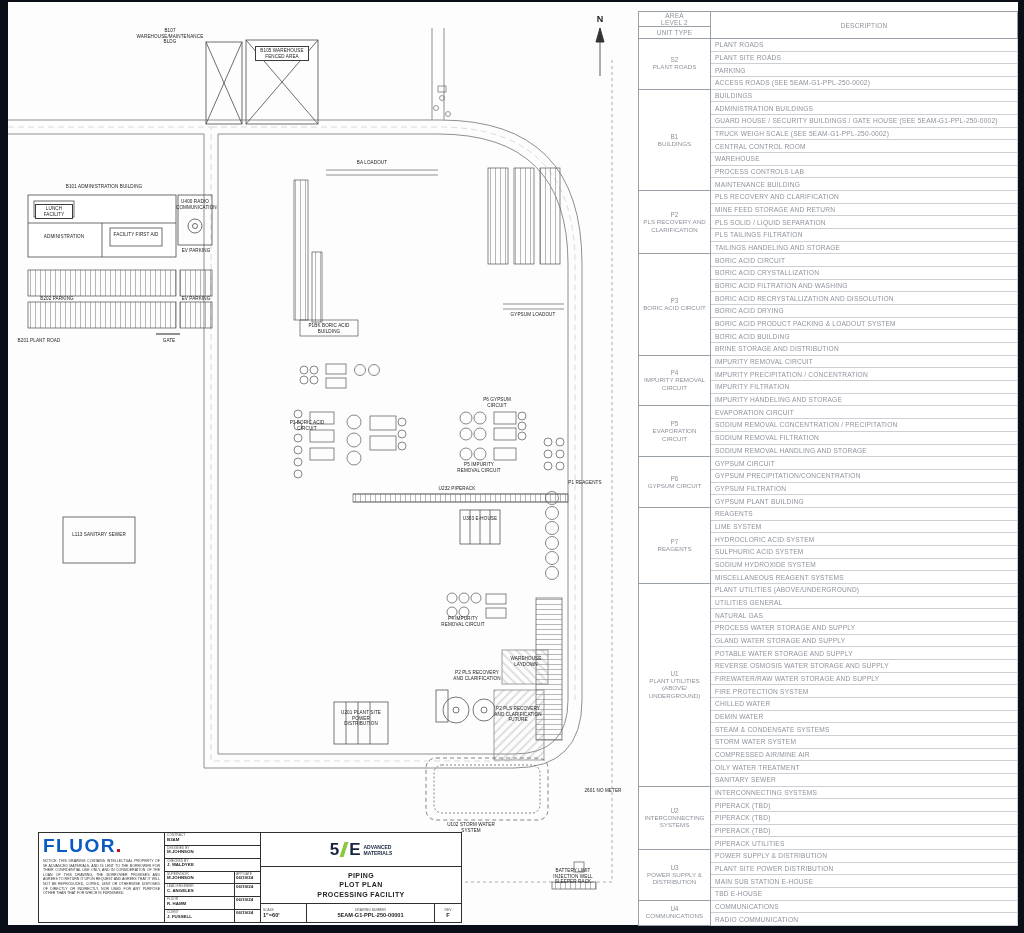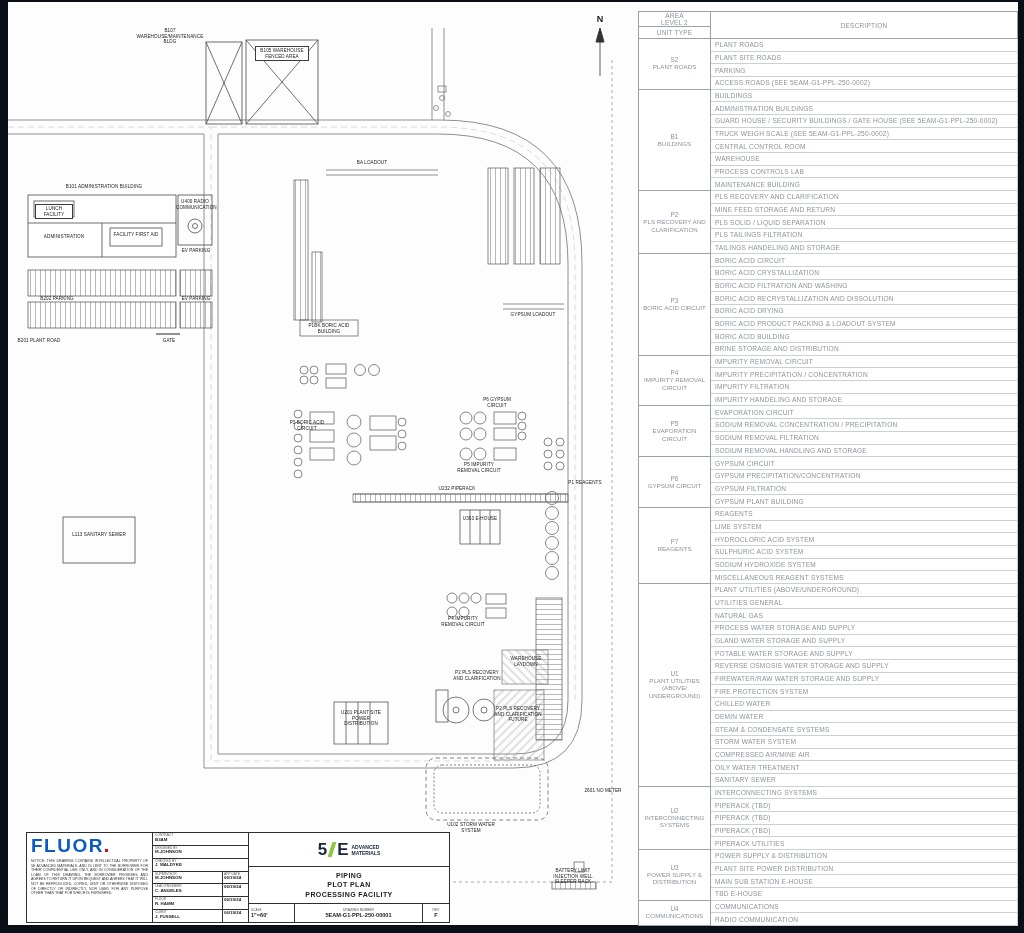--- a/index.html
+++ b/index.html
@@ -20,21 +20,21 @@
   .plan-svg { position:absolute; left:0; top:0; }
   .lbl {
     position:absolute; font-size:4.6px; line-height:1.2; color:#1b1b1b;
     text-align:center; letter-spacing:.1px;
   }
   .lbl.boxed { border:.6px solid #3c3c3c; background:#fff; padding:1px 1.5px; }
   .lbl.north-n { font-size:9px; font-weight:bold; }
 
   
   .tblock {
-    position:absolute; left:18px; top:830px; width:424px; height:91px;
+    position:absolute; left:30px; top:830px; width:424px; height:91px;
     border:1.3px solid #2f2f2f; background:#fff; display:flex; color:#222;
   }
   .tb-col1 { width:126px; border-right:1px solid #2f2f2f; padding:3px 4px; display:flex; flex-direction:column; }
   .fluor-logo { color:#0a5bc4; font-weight:bold; font-size:19px; letter-spacing:1.5px; line-height:1; }
   .fluor-dot { display:inline-block; width:3px; height:3px; background:#c8102e; margin-left:1px; }
   .notice { font-size:3.55px; line-height:1.3; color:#333; margin-top:3px; text-align:justify; }
   .tb-col2 { width:96px; border-right:1px solid #2f2f2f; display:flex; flex-direction:column; }
   .pr { flex:1; display:flex; border-bottom:.6px solid #2f2f2f; }
   .pr:last-child { border-bottom:none; }
   .prmain { flex:1; padding:1px 2px; overflow:hidden; }

